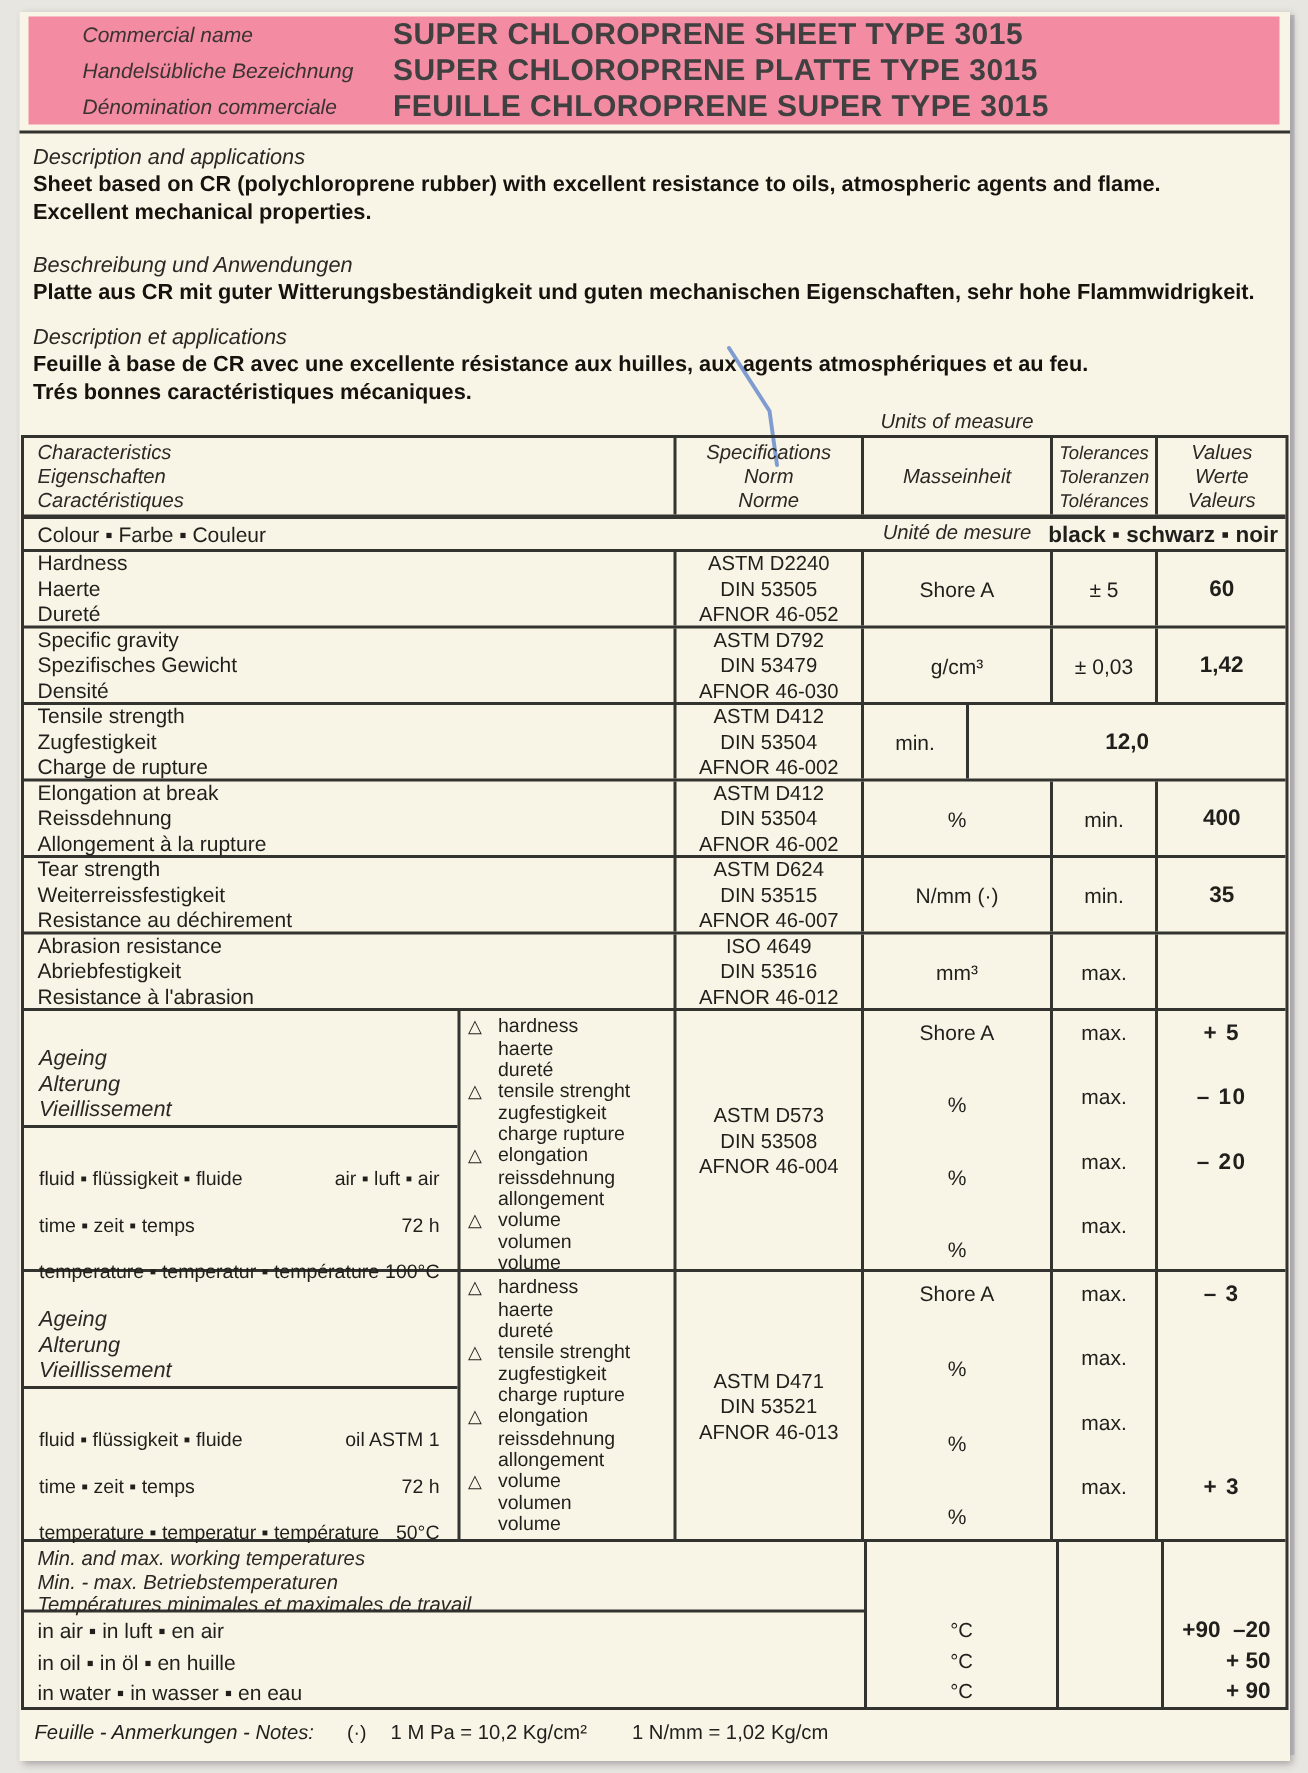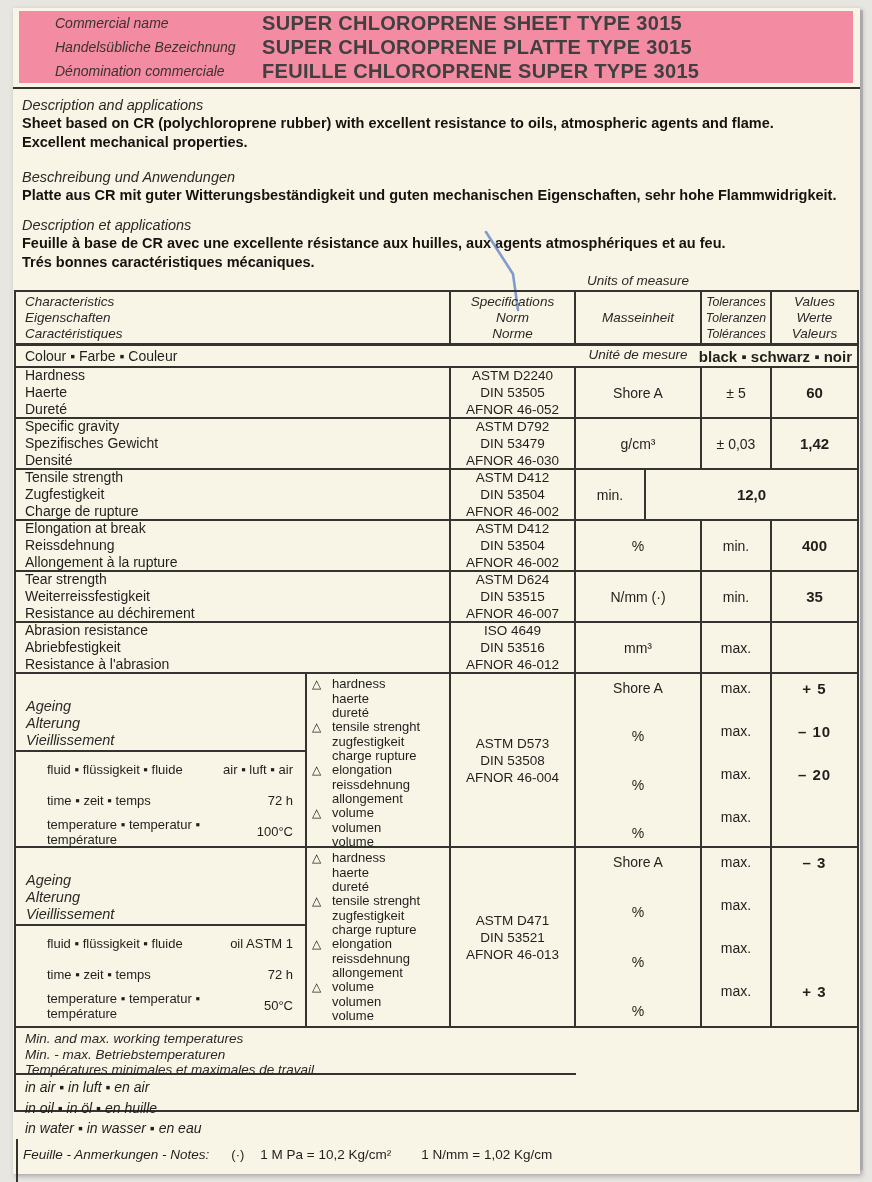--- a/index.html
+++ b/index.html
@@ -73,40 +73,40 @@
   .specs { display:flex; flex-direction:column; justify-content:center; align-items:center;
            font-size:13.5px; line-height:17px; text-align:center; }
   .unit, .tol { display:flex; align-items:center; justify-content:center; font-size:14px; }
   .val { display:flex; align-items:center; justify-content:center; font-weight:bold; font-size:15px; }
 
   
   .arow1 { height:174px; }
   .arow2 { height:180px; }
   .age-title { height:78px; border-bottom:2px solid #33332f; padding:24px 0 0 10px;
                font-style:italic; font-size:14.5px; line-height:17px; color:#2c2825; }
-  .age-conds { padding-top:2px;margin-left:21px; }
+  .age-conds { padding-top:18px; }
   .cond { height:31px; display:flex; align-items:center; justify-content:space-between;
           padding:0 12px 0 10px; font-size:13px; }
   .cond .cv { white-space:nowrap; }
   .deltas { padding-top:3px; }
   .ditem { height:43px; font-size:13px; line-height:14.5px; padding-left:5px; }
   .dl { display:flex; }
   .tri { width:20px; flex:none; font-size:12px; }
   .ind { margin-left:20px; }
   .subcol { display:flex; flex-direction:column; }
   .sub { height:43px; display:flex; justify-content:center; padding-top:6px; font-size:14px; }
   .vals .sub { font-weight:bold; font-size:15px; letter-spacing:1px; }
 
   
-  .temps { height:84px;flex-direction:column; }
+  .temps { height:112px; }
   .tleft { width:560px; flex:none; }
   .temps-head { height:47px; border-bottom:2px solid #33332f; padding:3px 0 0 9px;
                 font-style:italic; font-size:13.5px; line-height:15.5px; color:#2c2825; }
   .temps-labels { padding-left:9px; padding-top:2px; }
-  .tlabel { height:20.5px; display:flex; align-items:center; font-size:14px;font-style:italic; }
+  .tlabel { height:20.5px; display:flex; align-items:center; font-size:14px; }
   .ct3 { width:128px; border-left:2px solid #33332f; }
   .ct4 { width:70px; border-left:2px solid #33332f; }
   .ct5 { flex:1 1 auto; border-left:2px solid #33332f; }
   .tspacer { height:49px; }
   .tsub { height:20.5px; display:flex; align-items:center; justify-content:center; font-size:13.5px; }
   .ct5 .tsub { justify-content:flex-end; padding-right:10px; font-weight:bold; font-size:15px; }
   .ws-pre { white-space:pre; }
 
   
   .footer { position:absolute; left:10px; top:1139px; width:820px; display:flex;

